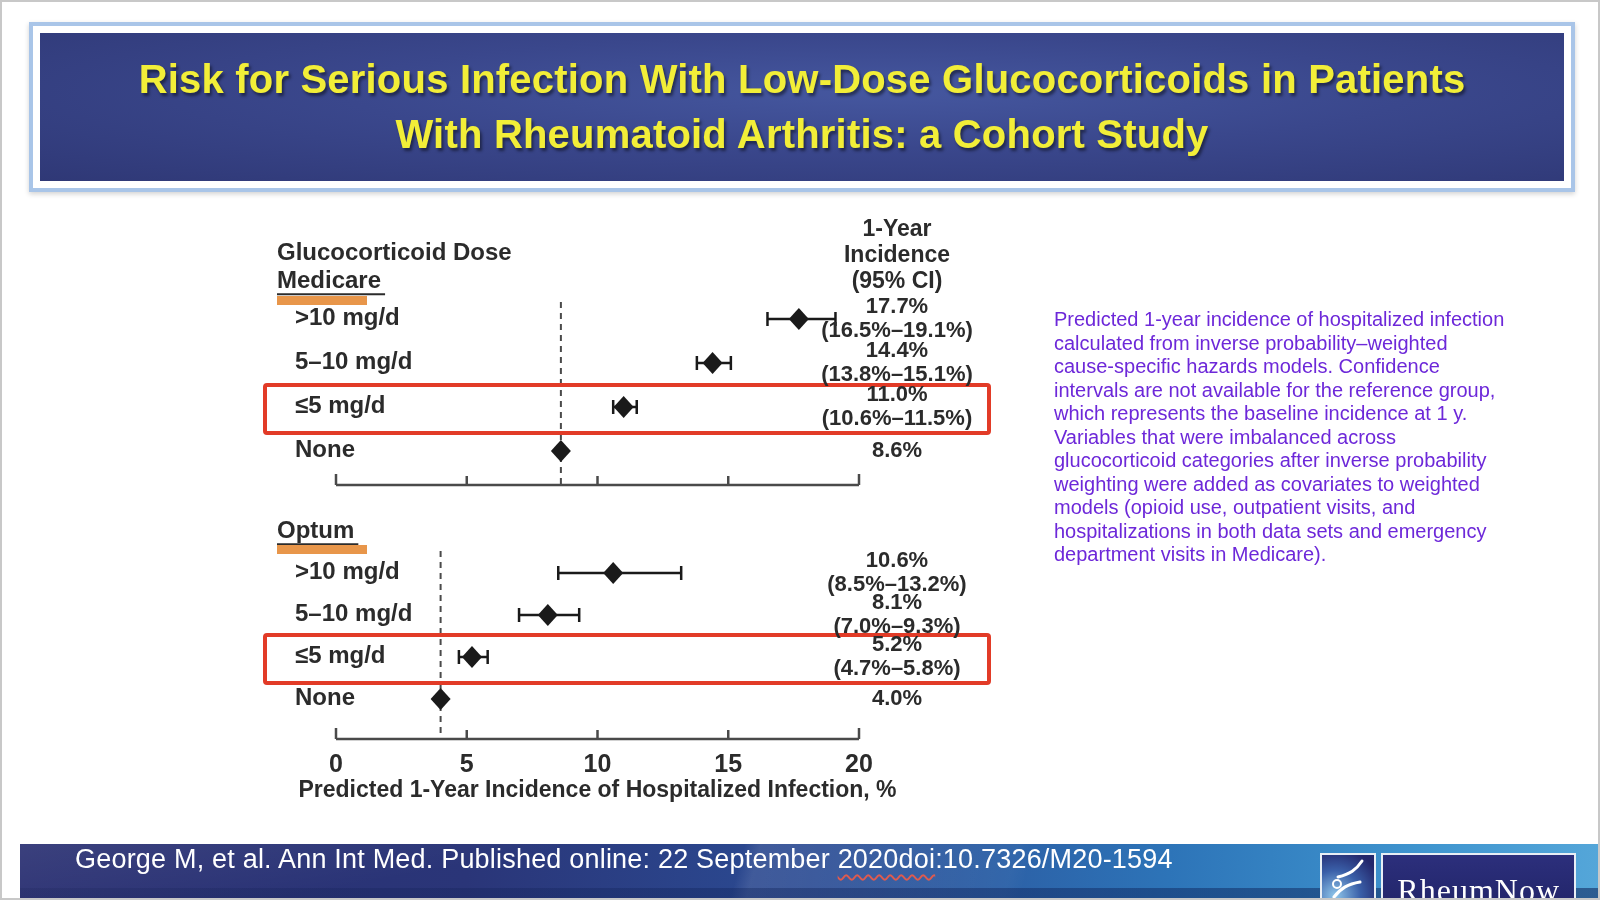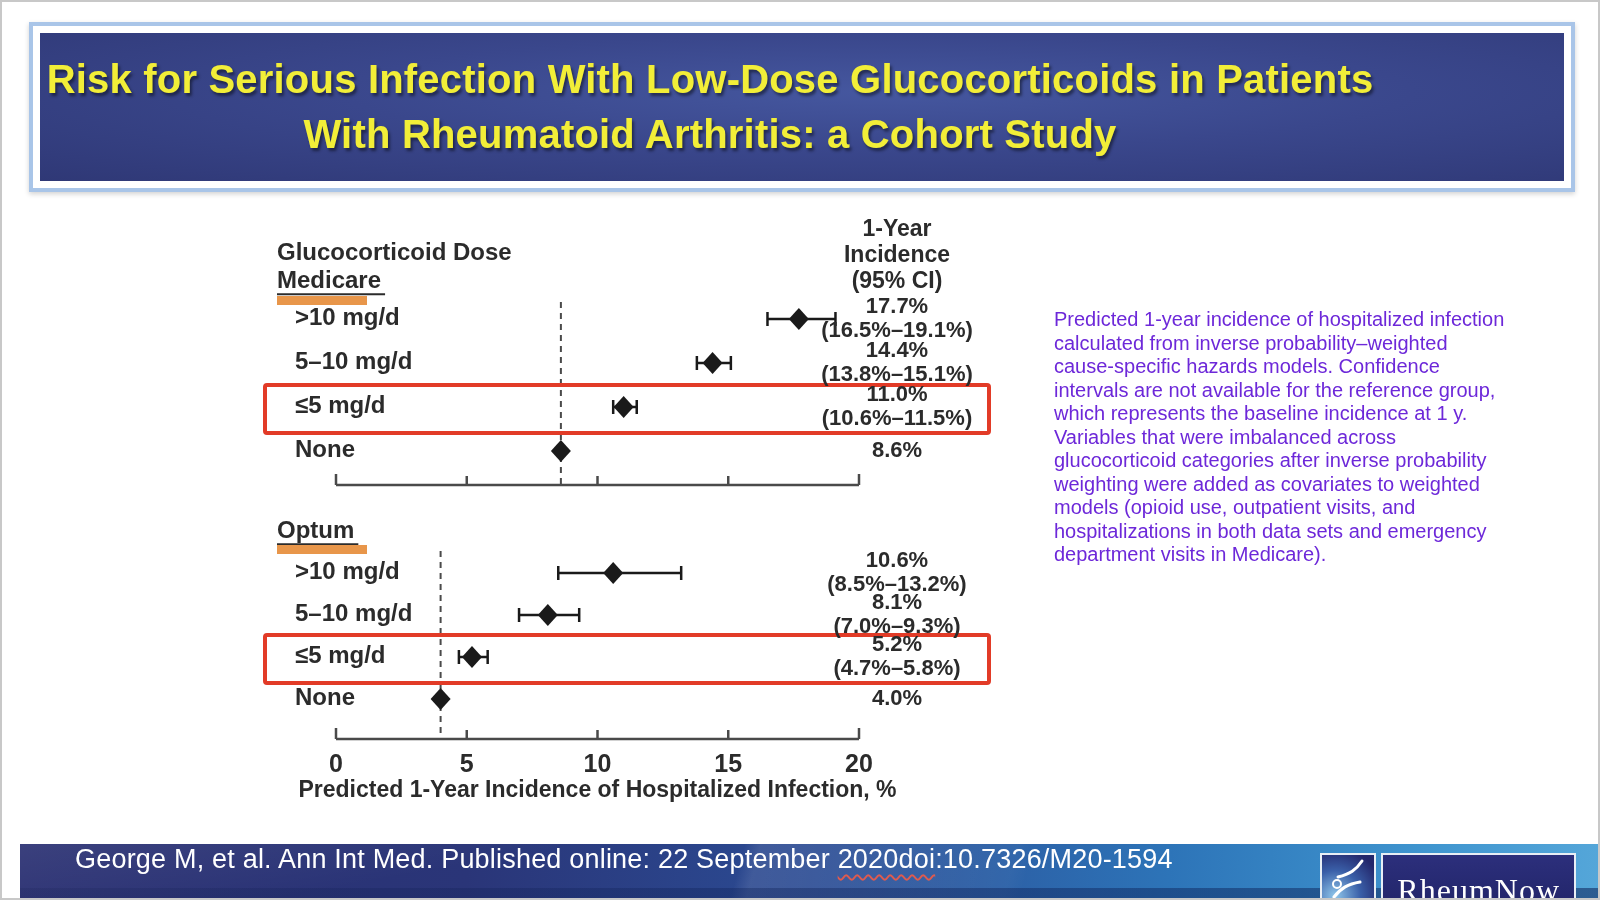--- a/index.html
+++ b/index.html
@@ -10,21 +10,21 @@
   }
   
   .banner-outer{
     position:absolute;left:27px;top:20px;width:1546px;height:170px;
     box-sizing:border-box;border:4px solid #a9c5e8;background:#ffffff;
     padding:7px;box-shadow:0 2px 5px rgba(0,0,0,.18);
   }
   .banner-inner{
     width:100%;height:100%;box-sizing:border-box;
     background:radial-gradient(ellipse at 55% 40%, #45579f 0%, #3a478c 45%, #2f3876 100%);
-    display:flex;align-items:center;
+    display:flex;align-items:center;justify-content:center;
   }
   .banner-title{
     max-width:1340px;text-align:center;color:#f2ee38;font-weight:bold;
     font-size:40px;line-height:1.38;letter-spacing:.2px;
     text-shadow:2px 3px 3px rgba(0,0,0,.45);
   }
   
   .figure-svg{position:absolute;left:245px;top:210px;}
   .figure-svg text{font-family:"Liberation Sans",sans-serif;fill:#2b2b2b;}
   

